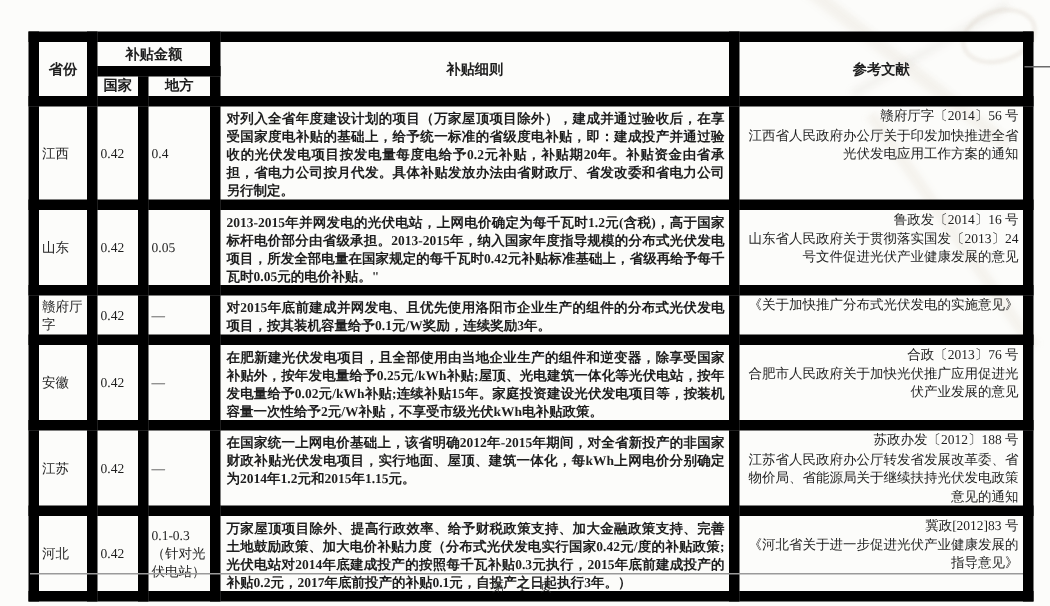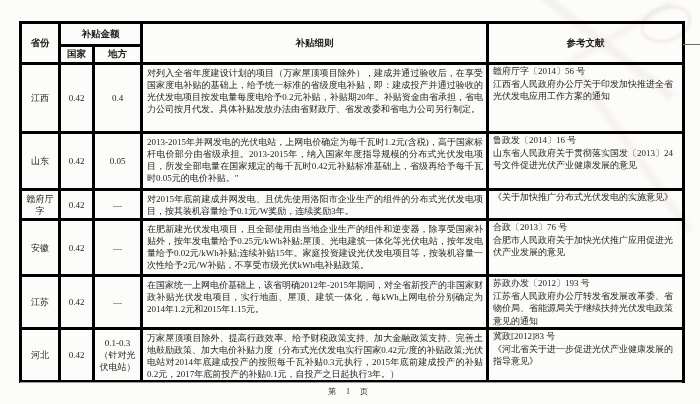--- a/index.html
+++ b/index.html
@@ -17,42 +17,42 @@
   .art-streak1{left:520px;top:40px;width:170px;height:9px;background:rgba(175,155,125,.10);transform:rotate(38deg);filter:blur(2px);}
   .art-streak2{left:540px;top:150px;width:190px;height:8px;background:rgba(175,155,125,.09);transform:rotate(55deg);filter:blur(2px);}
   .art-streak3{left:560px;top:30px;width:120px;height:6px;background:rgba(140,130,115,.08);transform:rotate(-30deg);filter:blur(2px);}
 
   table.subsidy{
     position:absolute;left:19px;top:21px;
     border-collapse:collapse;table-layout:fixed;
     width:663px;
   }
   table.subsidy th, table.subsidy td{
-    border:3px solid #000000;
+    border:7px solid #000000;
     overflow:hidden;
   }
   table.subsidy th{
     font-weight:bold;font-size:9.5px;text-align:center;vertical-align:middle;padding:0;
   }
   thead tr:nth-child(1){height:23px;}
   thead tr:nth-child(2){height:18px;}
   tbody tr:nth-child(1){height:69px;}
   tbody tr:nth-child(2){height:57px;}
   tbody tr:nth-child(3){height:30px;}
   tbody tr:nth-child(4){height:56px;}
   tbody tr:nth-child(5){height:48px;}
   tbody tr:nth-child(6){height:50px;}
   td.c{
-    font-size:9px;text-align:center;vertical-align:middle;padding:0 2px;line-height:12px;
+    font-size:9px;text-align:left;vertical-align:middle;padding:0 2px;line-height:12px;
   }
   td.rules{
-    font-size:9px;line-height:12px;text-align:justify;vertical-align:top;padding:2px 3px 0 4px;
+    font-size:9px;line-height:12px;text-align:justify;vertical-align:top;padding:2px 3px 0 4px;font-weight:bold;
   }
   td.ref{
-    font-size:9px;line-height:12.5px;vertical-align:top;padding:0 3px 0 4px;text-align:left;
+    font-size:9px;line-height:12.5px;vertical-align:top;padding:0 3px 0 4px;text-align:right;
   }
   .margin-dash{
     position:absolute;left:683px;top:44px;width:17px;height:1px;background:#6b6b6b;
   }
   .footer-rule{
     position:absolute;left:20px;top:382px;width:662px;height:0;border-top:1px solid #9a9a9a;
   }
   .footer-page{
     position:absolute;left:0;top:386px;width:700px;
     text-align:center;font-size:8px;letter-spacing:4px;color:#2a2a2a;
@@ -128,21 +128,21 @@
           <div>合政〔2013〕76 号</div>
           <div>合肥市人民政府关于加快光伏推广应用促进光伏产业发展的意见</div>
         </td>
       </tr>
       <tr>
         <td class="c">江苏</td>
         <td class="c">0.42</td>
         <td class="c">—</td>
         <td class="rules">在国家统一上网电价基础上，该省明确2012年-2015年期间，对全省新投产的非国家财政补贴光伏发电项目，实行地面、屋顶、建筑一体化，每kWh上网电价分别确定为2014年1.2元和2015年1.15元。</td>
         <td class="ref">
-          <div>苏政办发〔2012〕193 号</div>
+          <div>苏政办发〔2012〕188 号</div>
           <div>江苏省人民政府办公厅转发省发展改革委、省物价局、省能源局关于继续扶持光伏发电政策意见的通知</div>
         </td>
       </tr>
       <tr>
         <td class="c">河北</td>
         <td class="c">0.42</td>
         <td class="c">0.1-0.3（针对光伏电站）</td>
         <td class="rules">万家屋顶项目除外、提高行政效率、给予财税政策支持、加大金融政策支持、完善土地鼓励政策、加大电价补贴力度（分布式光伏发电实行国家0.42元/度的补贴政策;光伏电站对2014年底建成投产的按照每千瓦补贴0.3元执行，2015年底前建成投产的补贴0.2元，2017年底前投产的补贴0.1元，自投产之日起执行3年。）</td>
         <td class="ref">
           <div>冀政[2012]83 号</div>

